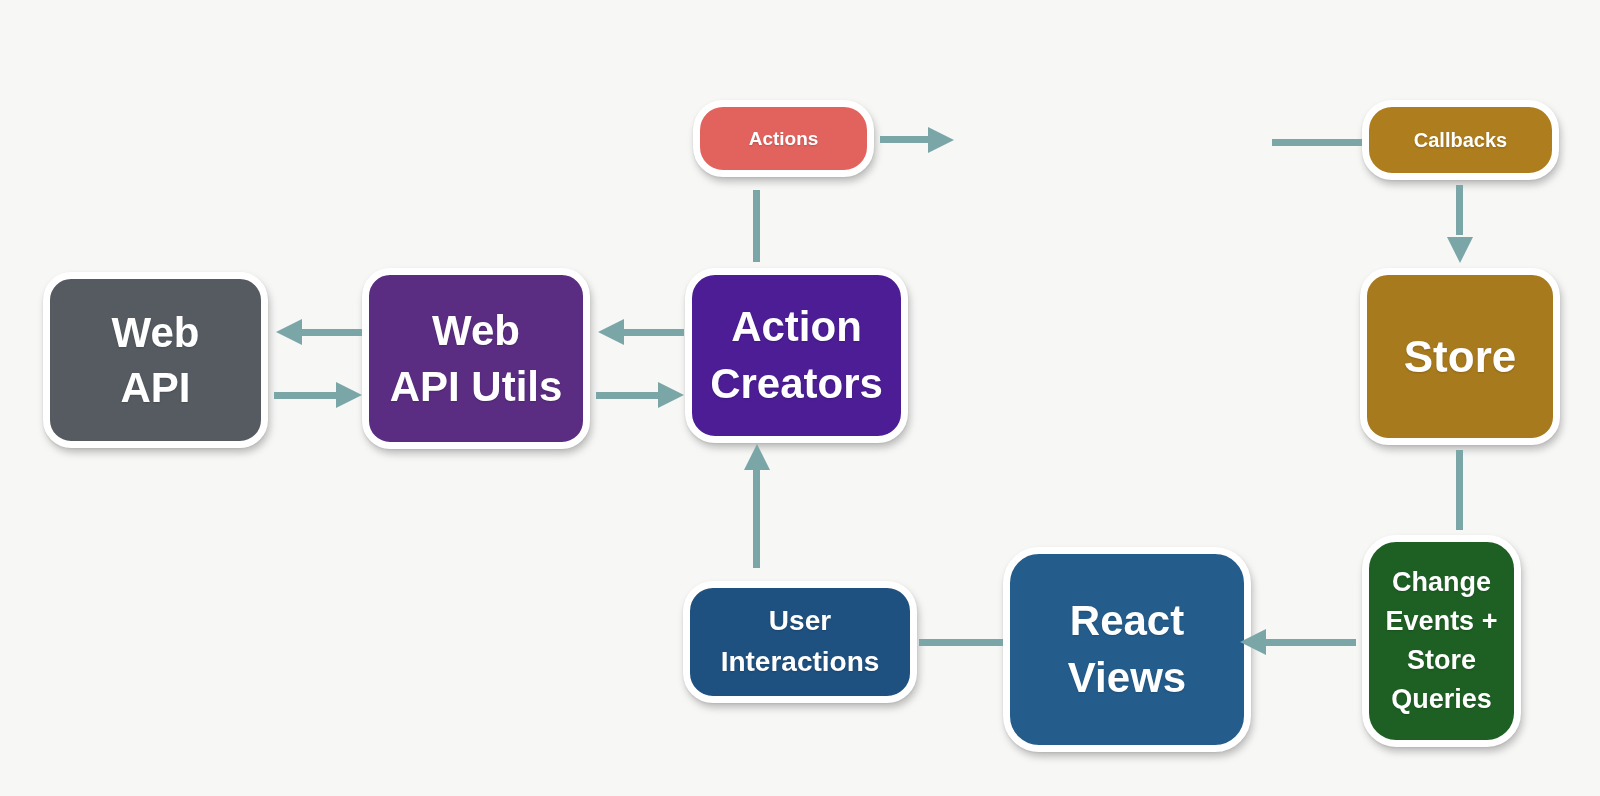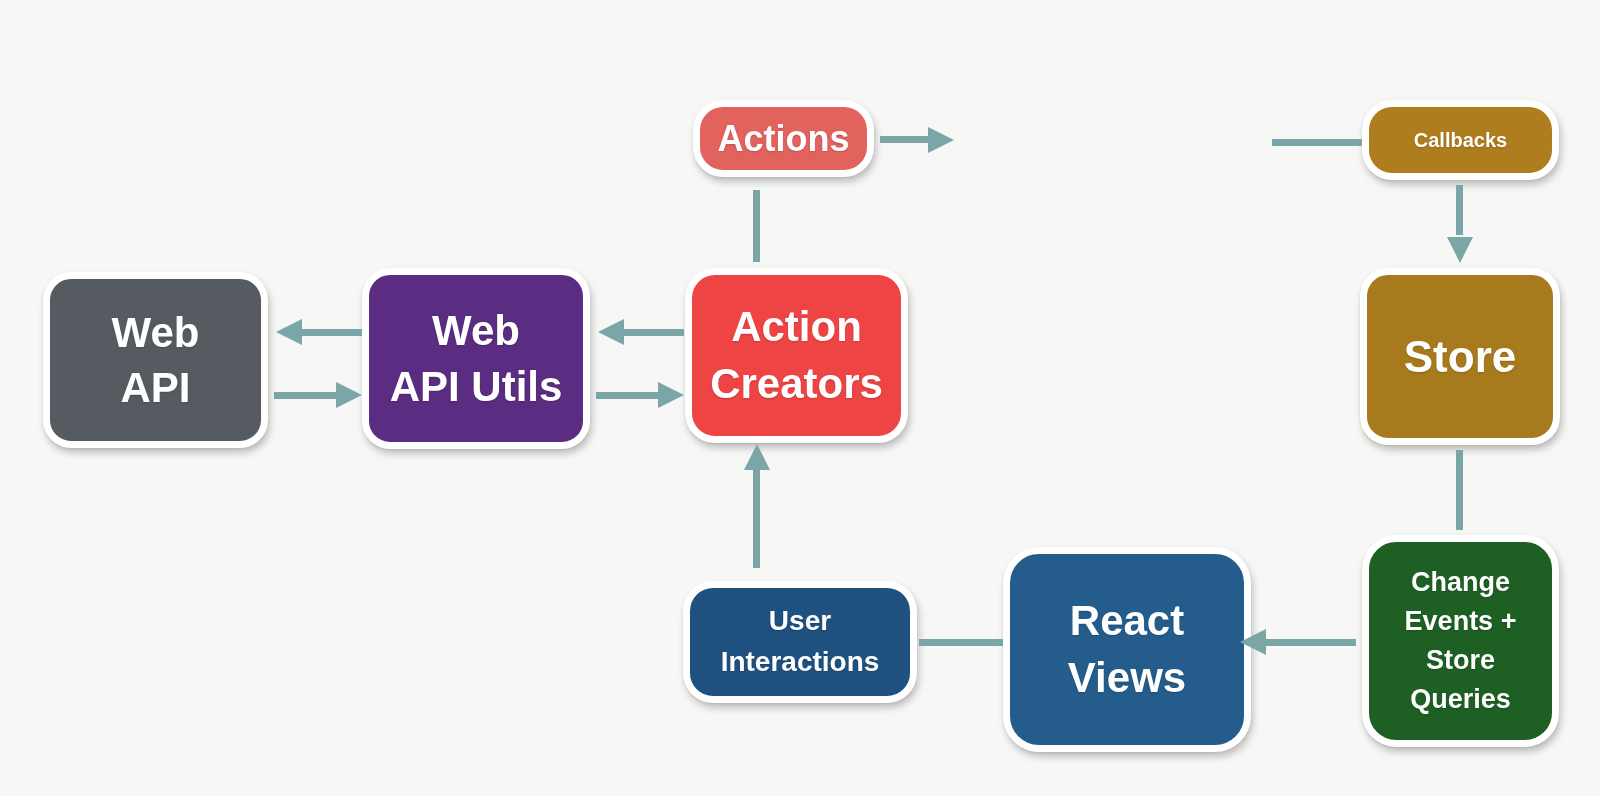--- a/index.html
+++ b/index.html
@@ -45,39 +45,39 @@
   <div class="node" style="left: 43px; top: 272px; width: 225px; height: 176px; border-radius: 28px; background-color: rgb(86, 91, 98);">
     <div class="label" style="font-size:42px; line-height:1.32;">Web
 API</div>
   </div>
 
   <div class="node" style="left: 362px; top: 268px; width: 228px; height: 181px; border-radius: 28px; background-color: rgb(91, 45, 130);">
     <div class="label" style="font-size:42px; line-height:1.32;">Web
 API Utils</div>
   </div>
 
-  <div class="node" style="left: 685px; top: 268px; width: 223px; height: 175px; border-radius: 30px; background-color: #ef4444;">
+  <div class="node" style="left: 685px; top: 268px; width: 223px; height: 175px; border-radius: 30px; background-color: #4c1d95;">
     <div class="label" style="font-size:42px; line-height:1.35;">Action
 Creators</div>
   </div>
 
   <div class="node" style="left: 693px; top: 100px; width: 181px; height: 77px; border-radius: 30px; background-color: rgb(226, 99, 94);">
-    <div class="label" style="font-size:36px;">Actions</div>
+    <div class="label" style="font-size:19px;">Actions</div>
   </div>
 
 
   <div class="node" style="left: 1362px; top: 100px; width: 197px; height: 80px; border-radius: 30px; background-color: rgb(174, 125, 29);">
     <div class="label" style="font-size:20px;">Callbacks</div>
   </div>
 
   <div class="node" style="left: 1360px; top: 268px; width: 200px; height: 177px; border-radius: 28px; background-color: rgb(168, 122, 30);">
     <div class="label" style="font-size:44px;">Store</div>
   </div>
 
-  <div class="node" style="left: 1362px; top: 535px; width: 197px; height: 212px; border-radius: 34px; background-color: rgb(30, 96, 35);">
+  <div class="node" style="left: 1362px; top: 535px; width: 159px; height: 212px; border-radius: 34px; background-color: rgb(30, 96, 35);">
     <div class="label" style="font-size:27px; line-height:1.45;">Change
 Events +
 Store
 Queries</div>
   </div>
 
   <div class="node" style="left: 1003px; top: 547px; width: 248px; height: 205px; border-radius: 36px; background-color: rgb(36, 93, 140); justify-content: center;">
     <div class="label" style="font-size:42px; line-height:1.35;">React
 Views</div>
   </div>

